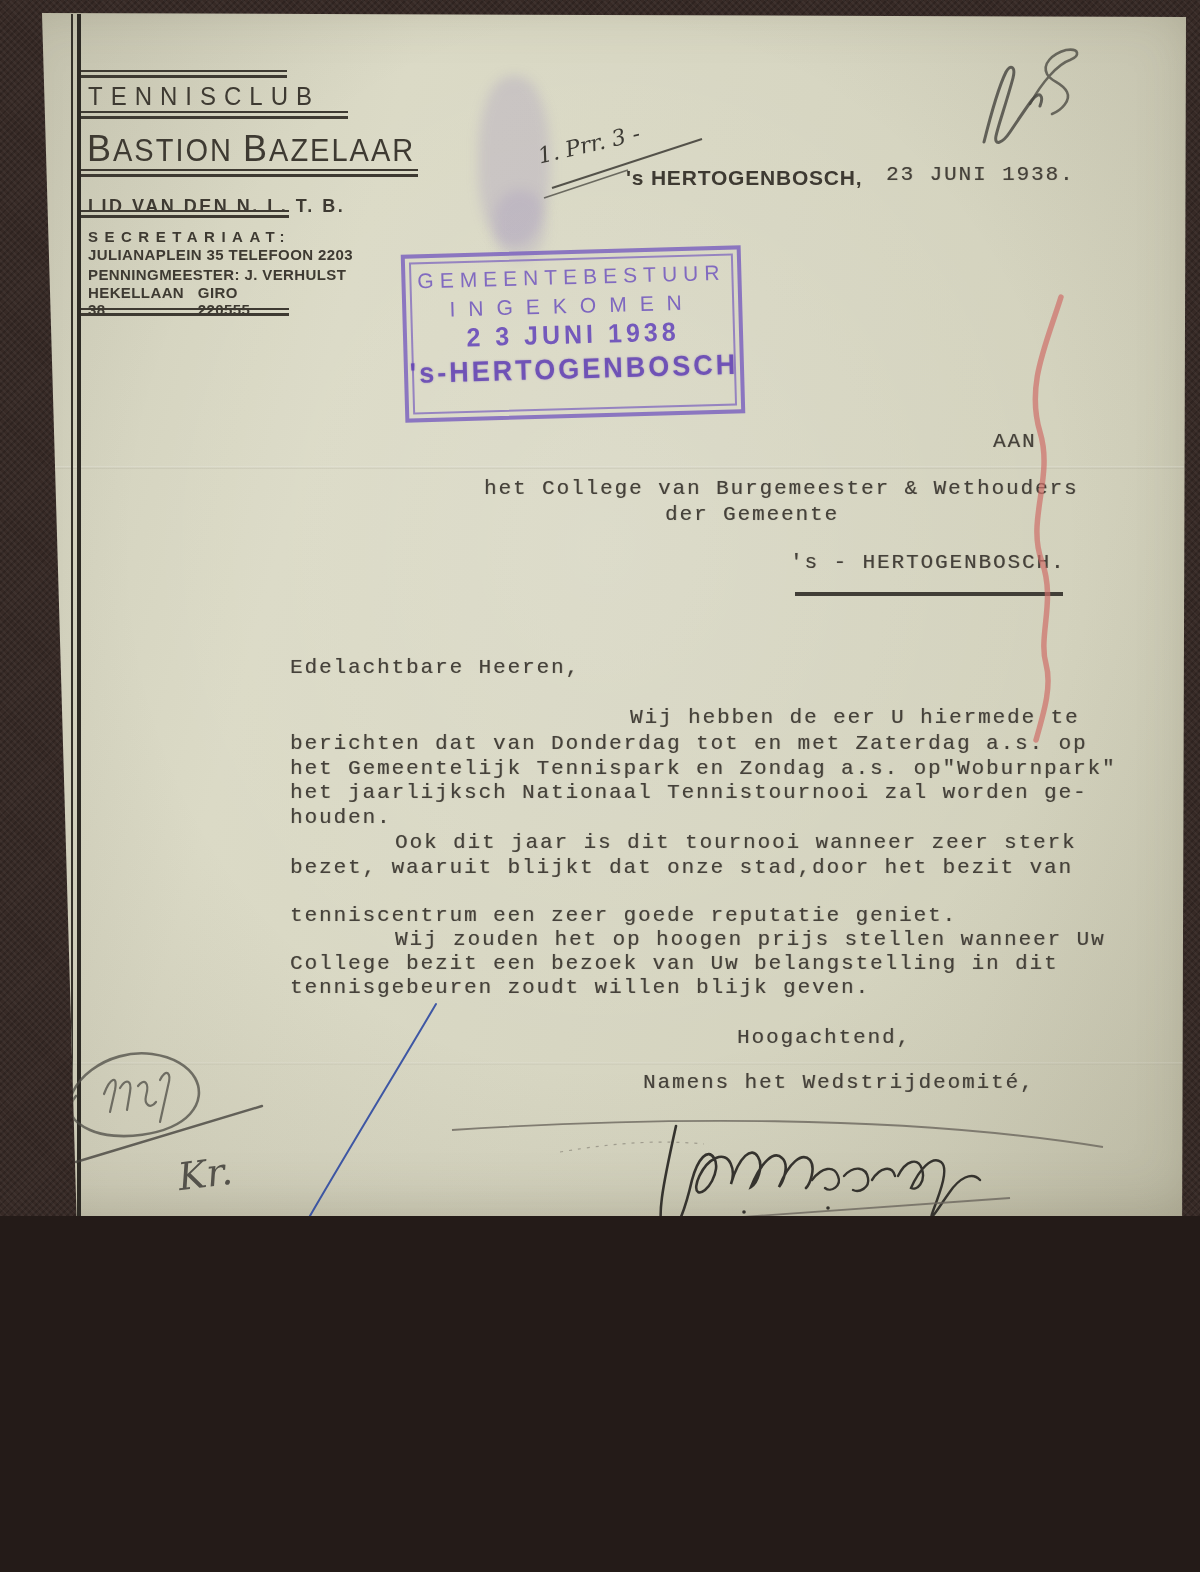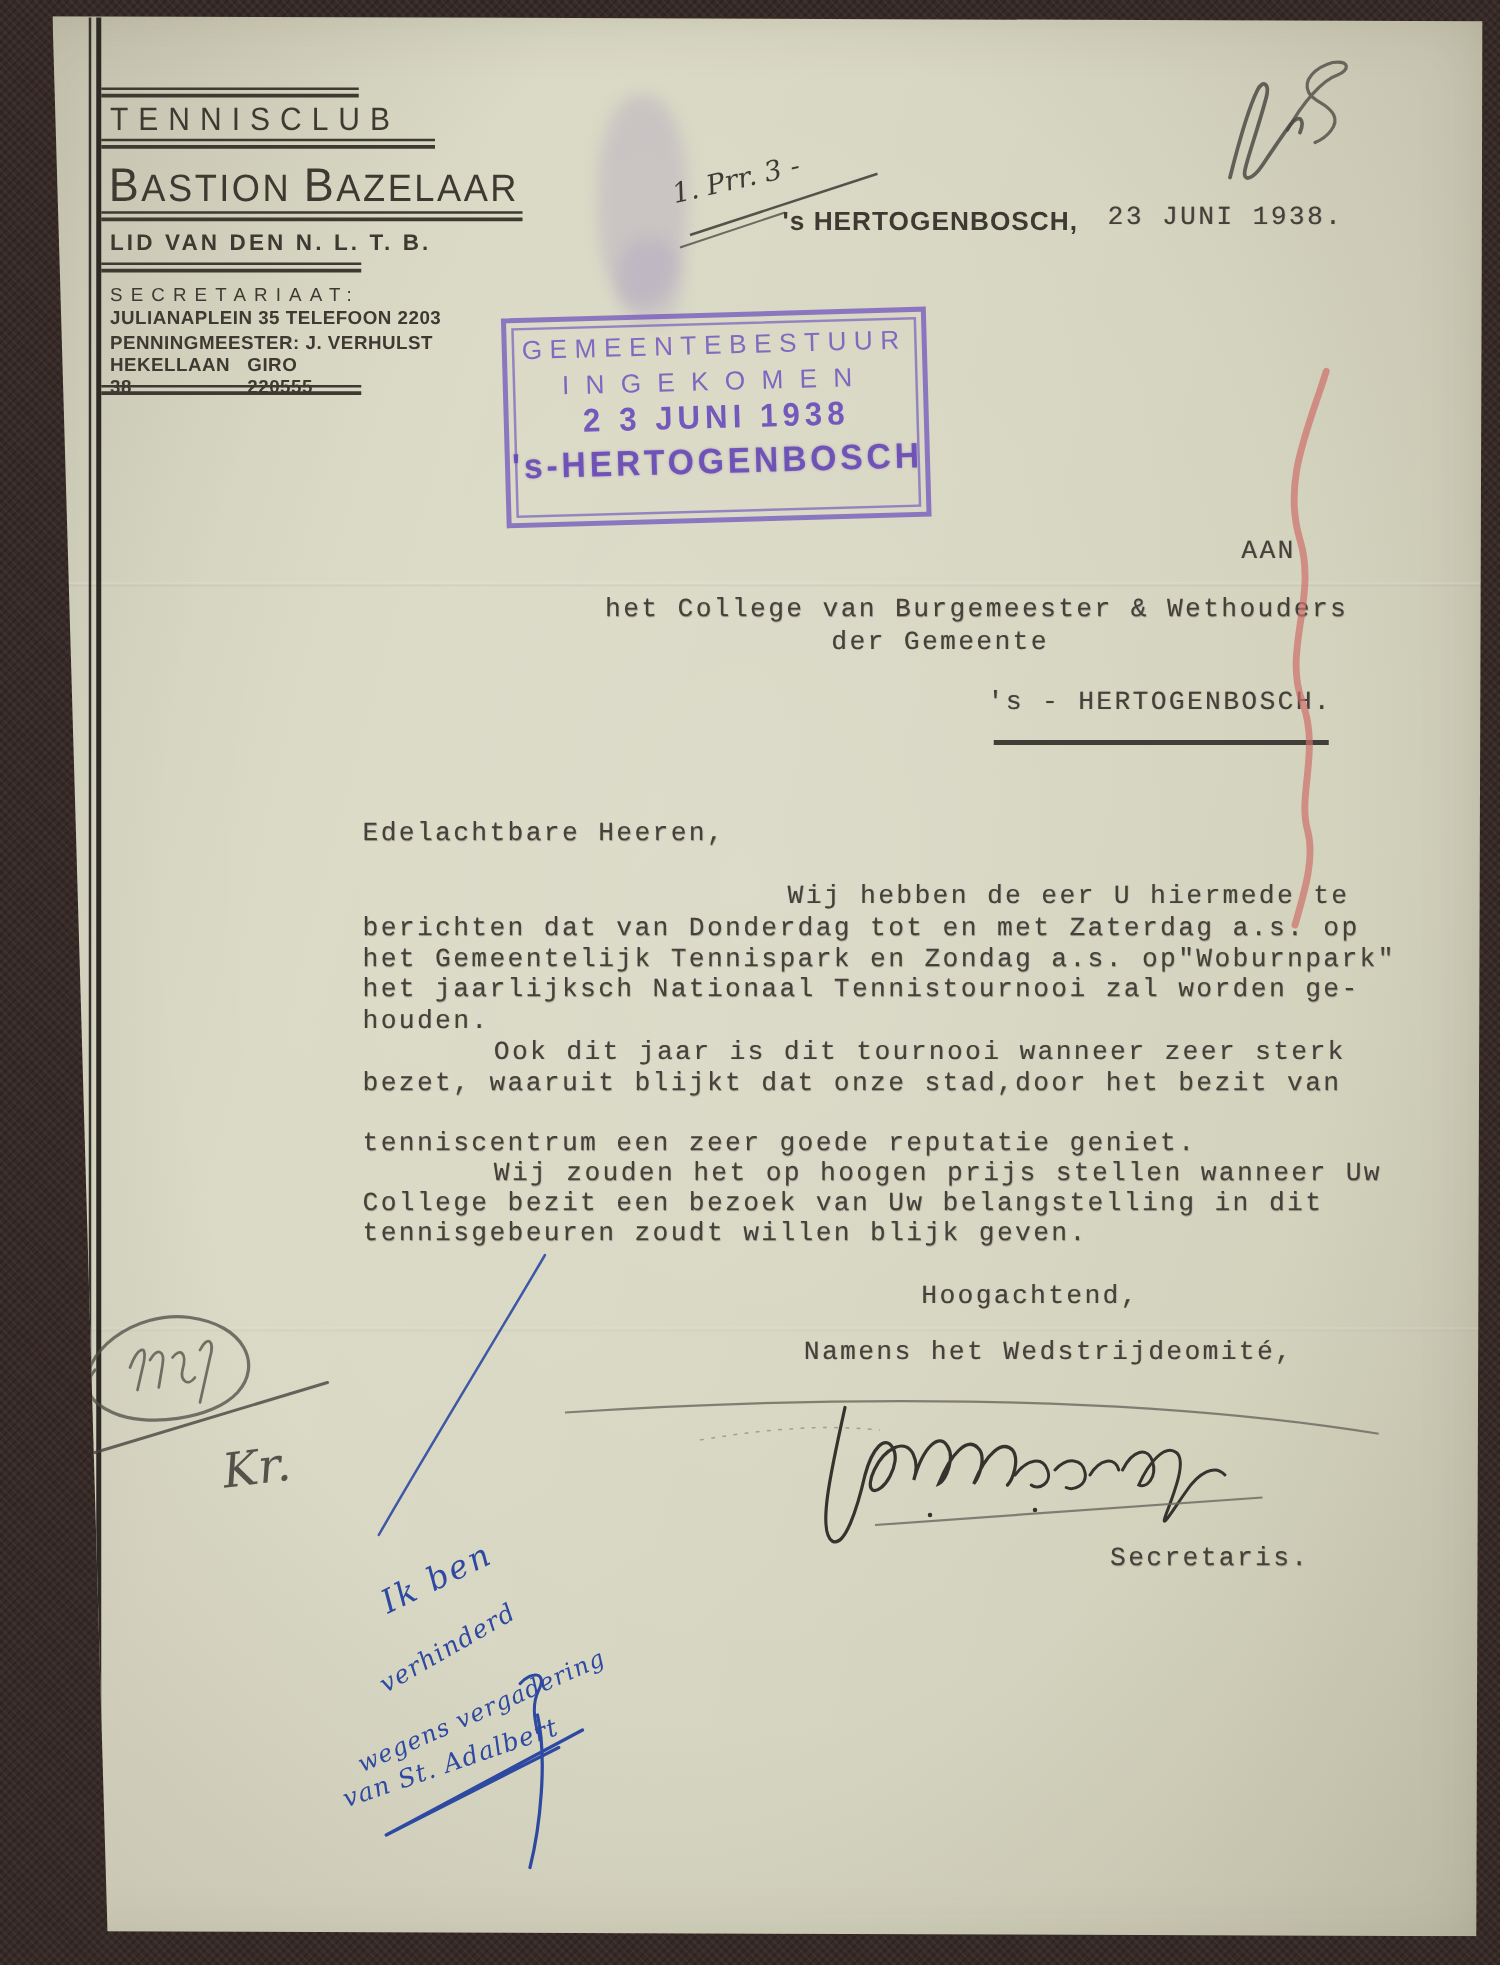--- a/index.html
+++ b/index.html
@@ -1,16 +1,16 @@
 <!DOCTYPE html>
 <html><head>
 <meta charset="utf-8">
 <style>
   html,body{margin:0;padding:0;background:#241b18;}
-  .stage{position:relative;width:1200px;height:1572px;overflow:hidden;
+  .stage{position:relative;width:1200px;height:1216px;overflow:hidden;
     background-color:#372a26;
     background-image:
       repeating-linear-gradient(45deg, rgba(255,255,255,0.035) 0 2px, transparent 2px 5px),
       repeating-linear-gradient(-45deg, rgba(0,0,0,0.16) 0 2px, transparent 2px 5px);
     font-family:"Liberation Sans", sans-serif;}
   .paper{position:absolute;inset:0;
     clip-path:polygon(42px 13px, 1186px 17px, 1181px 1549px, 86px 1545px);
     background:linear-gradient(105deg,#cfceba 0%,#dbdac6 28%,#d7d6c2 55%,#d3d2bd 82%,#cccbb5 100%);
     box-shadow:inset 0 0 60px rgba(95,85,60,0.28);}
   .vignette{position:absolute;inset:0;pointer-events:none;
@@ -20,23 +20,23 @@
   .type{font-family:"Liberation Mono", monospace;font-size:21px;line-height:23px;
     letter-spacing:1.9px;color:#45413a;text-shadow:0.4px 0.4px 0.7px rgba(62,58,48,0.45);}
   
   .lh{font-family:"Liberation Sans", sans-serif;color:#3e3a32;}
   .dr{border-top:2px solid #3e3a32;border-bottom:3px solid #3e3a32;height:3px;}
   .vrule-thin{position:absolute;left:71px;top:14px;width:2px;height:1532px;background:#35312a;}
   .vrule-thick{position:absolute;left:77px;top:14px;width:4px;height:1532px;background:#2d2a24;}
   .lh-club{font-size:24px;letter-spacing:8px;font-weight:400;transform:scaleY(1.08);transform-origin:left top;}
   .lh-name{font-size:29px;letter-spacing:2px;font-weight:400;transform:scaleY(1.05);transform-origin:left top;}
   .lh-name .cap{font-size:36px;}
-  .lh-member{font-size:18px;font-weight:700;letter-spacing:2.5px;}
+  .lh-member{font-size:18px;font-weight:700;letter-spacing:2.5px;margin-top:12px;}
   .lh-small{font-size:15px;font-weight:700;letter-spacing:0.4px;}
-  .lh-seclabel{font-size:15px;font-weight:400;letter-spacing:6.5px;}
+  .lh-seclabel{font-size:15px;font-weight:700;letter-spacing:6.5px;}
   
   .stamp{position:absolute;left:403px;top:250px;width:332px;height:160px;
     transform:rotate(-1.6deg);color:#7257bd;
     border:4px solid rgba(112,84,189,0.75);box-shadow:inset 0 0 0 5px rgba(215,214,200,0.0);}
   .stamp .inner{position:absolute;inset:4px;border:2px solid rgba(112,84,189,0.65);}
   .stamp .s1{position:absolute;top:11px;width:100%;text-align:center;font-size:21px;
     letter-spacing:6px;color:rgba(113,86,190,0.85);}
   .stamp .s2{position:absolute;top:40px;width:100%;text-align:center;font-size:21px;
     letter-spacing:13px;color:rgba(113,86,190,0.88);}
   .stamp .s3{position:absolute;top:66px;width:100%;text-align:center;font-size:25px;font-weight:700;

